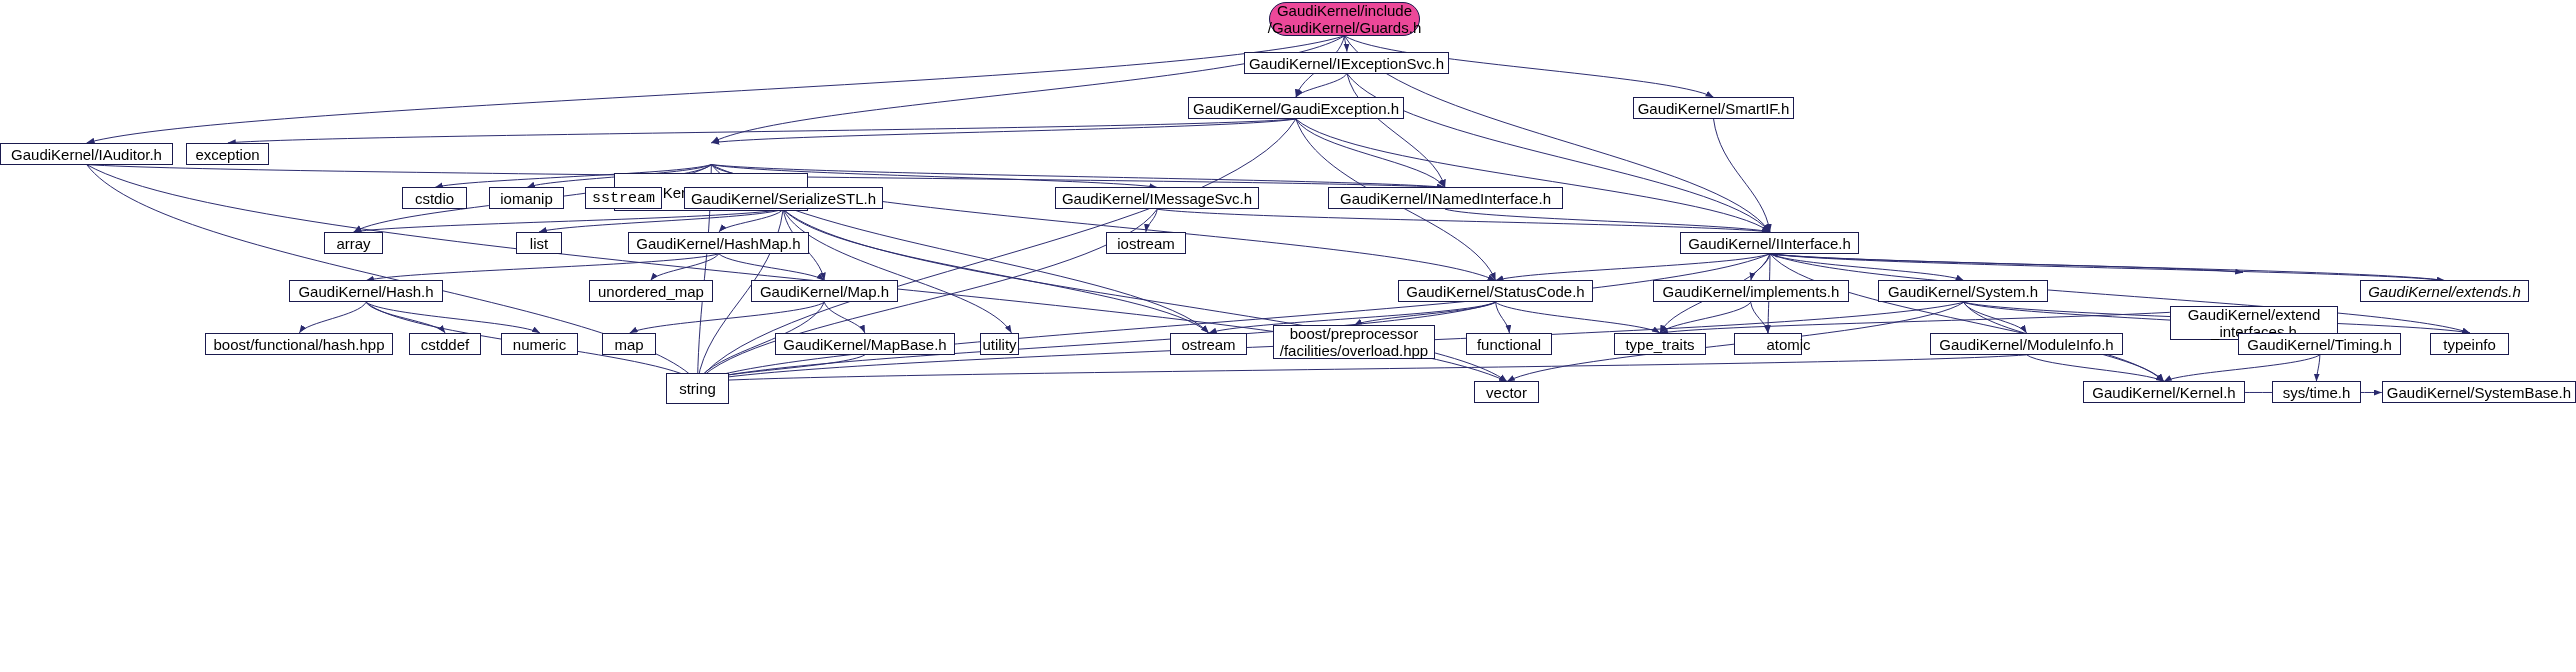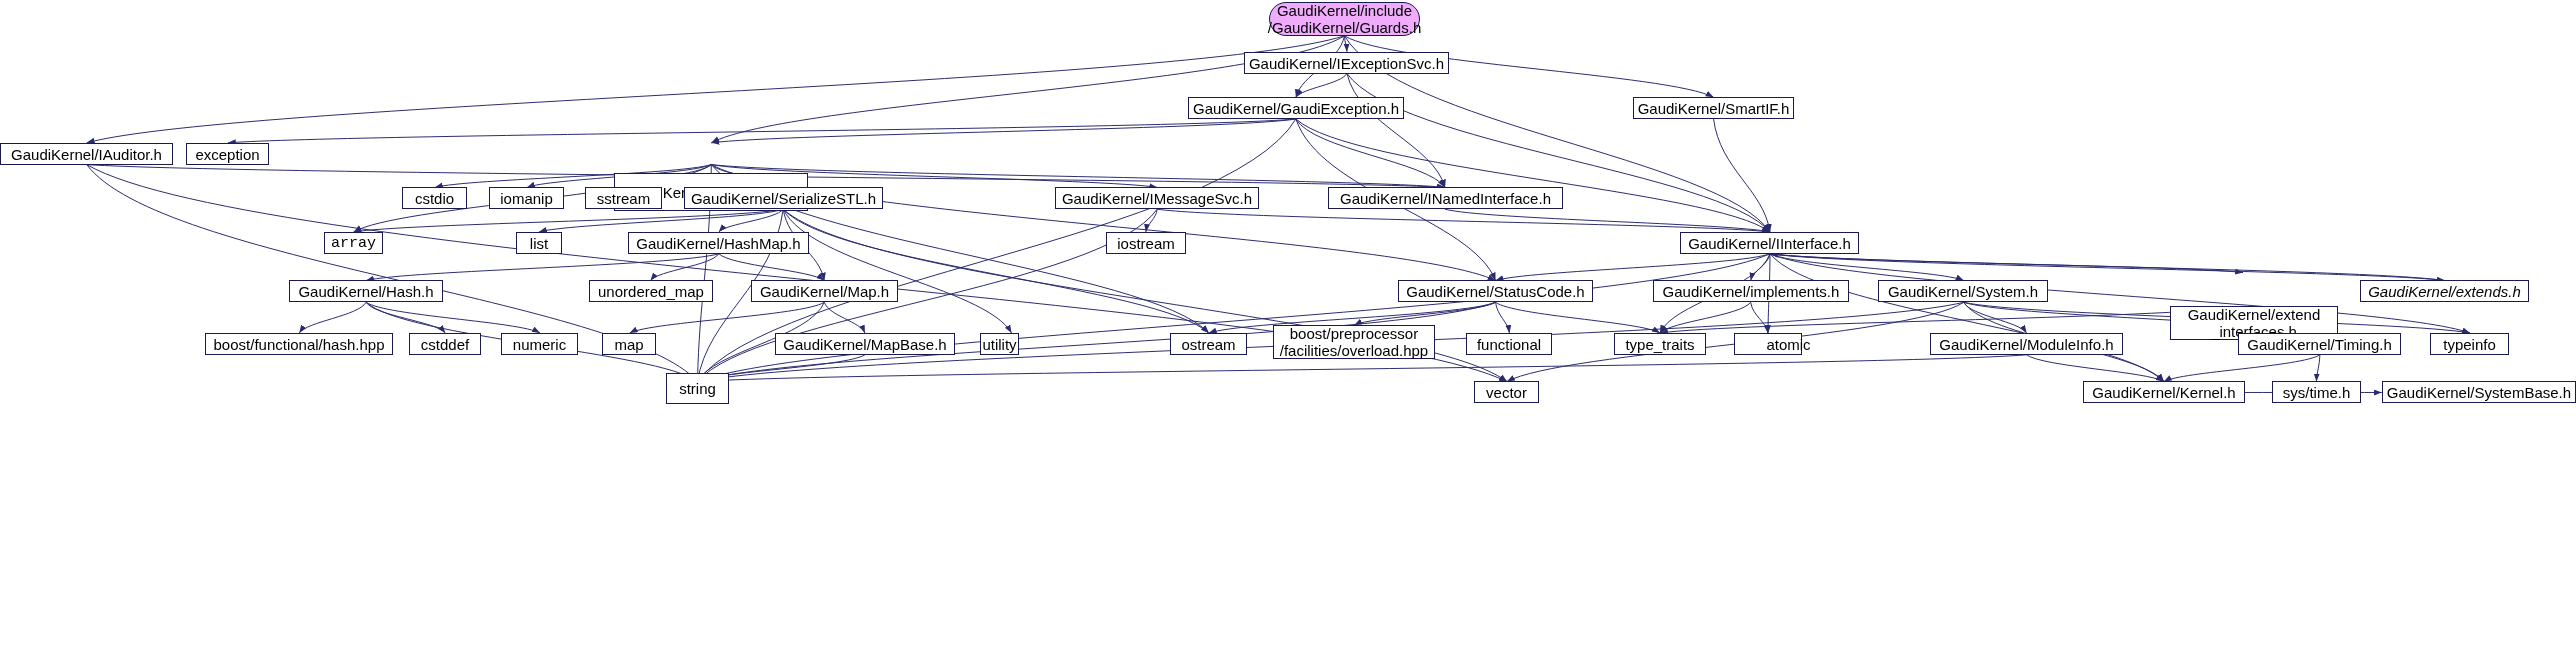--- a/index.html
+++ b/index.html
@@ -32,21 +32,21 @@
     font-size: 15px;
     line-height: 17px;
     display: flex;
     align-items: center;
     justify-content: center;
     text-align: center;
     white-space: pre-line;
     padding: 0 3px;
   }
   .node.root {
-    background: #f0abfc;
+    background: #ec4899;
     border-radius: 17px;
   }
 </style>
 </head>
 <body>
 
 <div id="canvas">
   <svg class="edges" id="edge-layer" viewBox="0 0 2600 679" width="2576" height="673">
     <defs>
       <marker id="arrow" markerWidth="9" markerHeight="9" refX="8" refY="3" orient="auto" markerUnits="strokeWidth">
@@ -142,25 +142,25 @@
       <div class="node root" style="left: 1269px; top: 2px; width: 151px; height: 34px;">GaudiKernel/include
 /GaudiKernel/Guards.h</div>
       <div class="node" style="left: 1244px; top: 52px; width: 205px; height: 22px;">GaudiKernel/IExceptionSvc.h</div>
       <div class="node" style="left: 1633px; top: 97px; width: 161px; height: 22px;">GaudiKernel/SmartIF.h</div>
       <div class="node" style="left: 1188px; top: 97px; width: 216px; height: 22px;">GaudiKernel/GaudiException.h</div>
       <div class="node" style="left: 0px; top: 143px; width: 173px; height: 22px;">GaudiKernel/IAuditor.h</div>
       <div class="node" style="left: 186px; top: 143px; width: 83px; height: 22px;">exception</div>
       <div class="node" style="left: 614px; top: 143px; width: 194px; height: 38px; margin-top: 30px;">GaudiKernel/MsgStream.h</div>
       <div class="node" style="left: 402px; top: 187px; width: 65px; height: 22px;">cstdio</div>
       <div class="node" style="left: 489px; top: 187px; width: 75px; height: 22px;">iomanip</div>
-      <div class="node" style="left: 585px; top: 187px; width: 77px; height: 22px;">sstream</div>
+      <div class="node" style="left: 585px; top: 187px; width: 77px; height: 22px; font-family: Liberation Mono, monospace;">sstream</div>
       <div class="node" style="left: 684px; top: 187px; width: 199px; height: 22px;">GaudiKernel/SerializeSTL.h</div>
       <div class="node" style="left: 1055px; top: 187px; width: 204px; height: 22px;">GaudiKernel/IMessageSvc.h</div>
       <div class="node" style="left: 1328px; top: 187px; width: 235px; height: 22px;">GaudiKernel/INamedInterface.h</div>
-      <div class="node" style="left: 324px; top: 232px; width: 59px; height: 22px; font-family: Liberation Mono, monospace;">array</div>
+      <div class="node" style="left: 324px; top: 232px; width: 59px; height: 22px;">array</div>
       <div class="node" style="left: 516px; top: 232px; width: 46px; height: 22px;">list</div>
       <div class="node" style="left: 628px; top: 232px; width: 181px; height: 22px;">GaudiKernel/HashMap.h</div>
       <div class="node" style="left: 1106px; top: 232px; width: 80px; height: 22px;">iostream</div>
       <div class="node" style="left: 1680px; top: 232px; width: 179px; height: 22px; text-align: right;">GaudiKernel/IInterface.h</div>
       <div class="node" style="left: 289px; top: 280px; width: 154px; height: 22px;">GaudiKernel/Hash.h</div>
       <div class="node" style="left: 589px; top: 280px; width: 124px; height: 22px;">unordered_map</div>
       <div class="node" style="left: 751px; top: 280px; width: 147px; height: 22px;">GaudiKernel/Map.h</div>
       <div class="node" style="left: 1398px; top: 280px; width: 195px; height: 22px;">GaudiKernel/StatusCode.h</div>
       <div class="node" style="left: 1653px; top: 280px; width: 196px; height: 22px;">GaudiKernel/implements.h</div>
       <div class="node" style="left: 1878px; top: 280px; width: 170px; height: 22px;">GaudiKernel/System.h</div>

